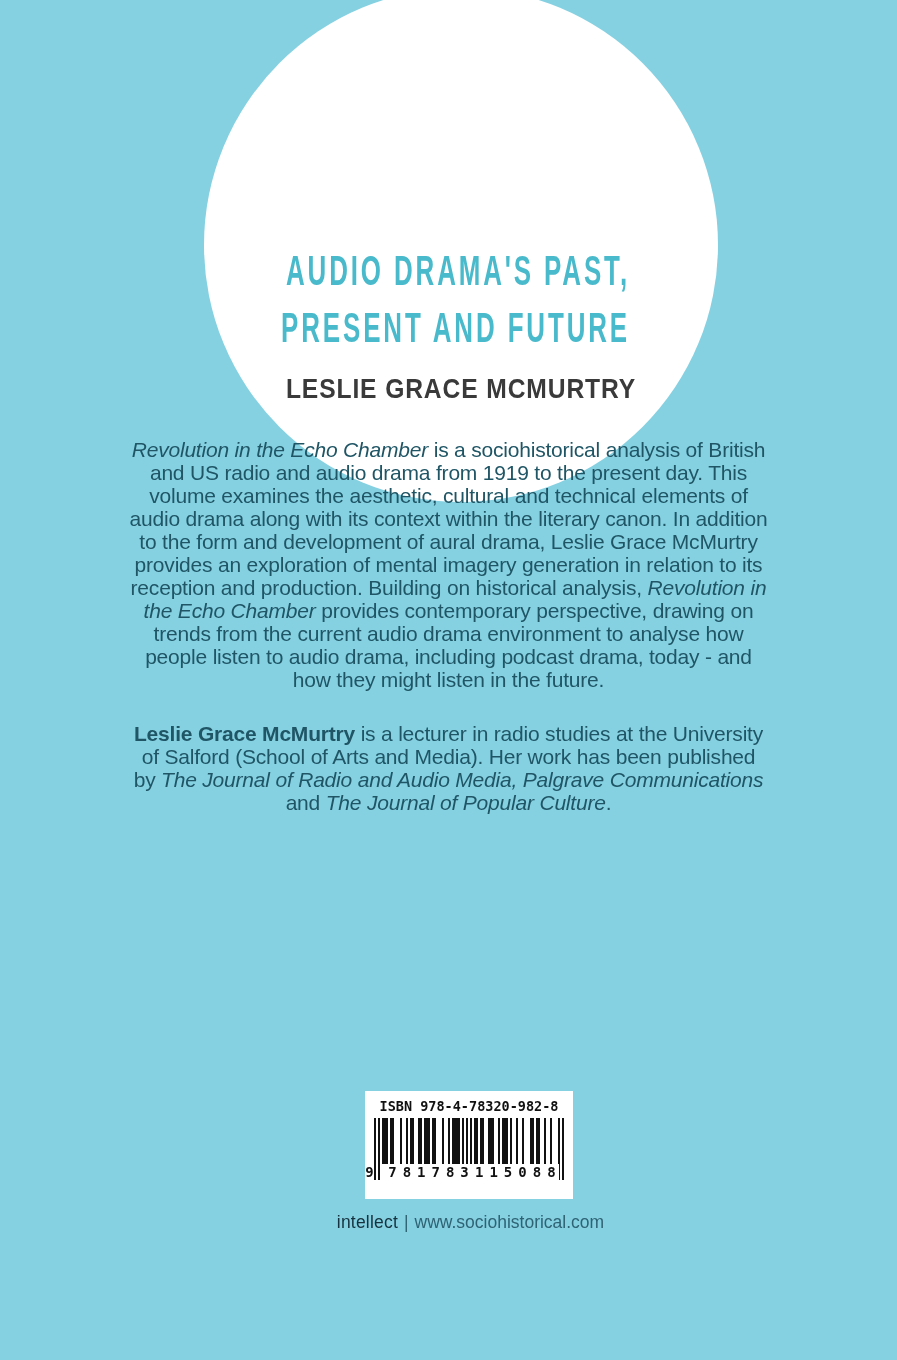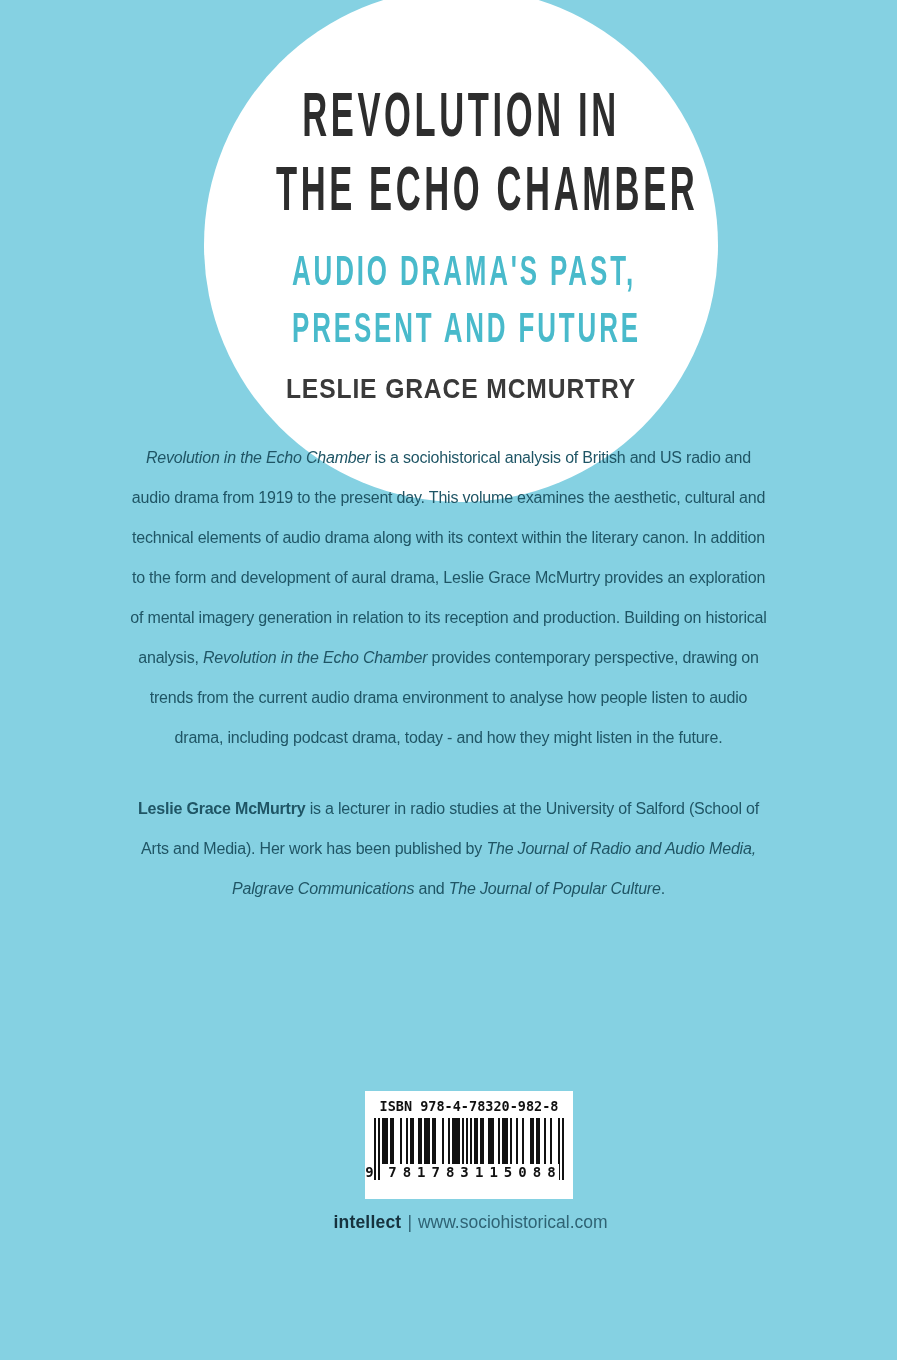--- a/index.html
+++ b/index.html
@@ -38,24 +38,24 @@
     color: var(--title, #2d2d2d);
     transform: scale(0.72, 1.3);
     transform-origin: center top;
     height: 74px;
     line-height: 58px;
     white-space: nowrap;
   }
 
   .subtitle-block {
     position: absolute;
-    left: 220px;
+    left: 188px;
     top: 244px;
     width: 514px;
-    text-align: left;
+    text-align: right;
   }
   .subtitle-line {
     display: block;
     font-size: 36px;
     font-weight: 700;
     letter-spacing: 4px;
     color: var(--subtitle, #49bacb);
     transform: scale(0.72, 1.18);
     transform-origin: center top;
     height: 57px;
@@ -81,22 +81,22 @@
   .text-block {
     position: absolute;
     left: 128px;
     top: 438px;
     width: 641px;
     text-align: center;
     color: var(--body, #1f5565);
   }
   .text-block p {
     margin: 0 0 31px 0;
-    font-size: 16px;
-    line-height: 40px;
+    font-size: 21px;
+    line-height: 23px;
     letter-spacing: -0.2px;
   }
   .seg-regular { font-style: normal; font-weight: 400; }
   .seg-italic  { font-style: italic; font-weight: 400; }
   .seg-bold    { font-style: normal; font-weight: 700; }
 
   .barcode-box {
     position: absolute;
     left: 365px;
     top: 1091px;
@@ -151,38 +151,34 @@
     position: absolute;
     left: 0;
     top: 1212px;
     width: 897px;
     text-align: center;
     font-size: 17.5px;
     transform: translateX(22px);
     color: var(--url, #2f6374);
   }
   .publisher-name {
-    font-weight: 700;
+    font-weight: 400;
     color: var(--pub, #16323e);
     letter-spacing: 0.2px;
     margin-top: 40px;
   }
   .publisher-sep { padding: 0 6px; color: var(--url, #2f6374); }
 </style>
 </head>
 <body>
 
 <div class="page">
 
   <div class="circle"></div>
 
-  <div class="title-block">
-    <span class="title-line">REVOLUTION IN</span>
-    <span class="title-line">THE ECHO CHAMBER</span>
-  </div>
 
   <div class="subtitle-block">
     <span class="subtitle-line">AUDIO DRAMA'S PAST,</span>
     <span class="subtitle-line">PRESENT AND FUTURE</span>
   </div>
 
   <div class="author-line">LESLIE GRACE MCMURTRY</div>
 
   <div class="text-block">
     <p><span class="seg-italic">Revolution in the Echo Chamber</span><span class="seg-regular"> is a sociohistorical analysis of British and US radio and audio drama from 1919 to the present day. This volume examines the aesthetic, cultural and technical elements of audio drama along with its context within the literary canon. In addition to the form and development of aural drama, Leslie Grace McMurtry provides an exploration of mental imagery generation in relation to its reception and production. Building on historical analysis, </span><span class="seg-italic">Revolution in the Echo Chamber</span><span class="seg-regular"> provides contemporary perspective, drawing on trends from the current audio drama environment to analyse how people listen to audio drama, including podcast drama, today - and how they might listen in the future.</span></p>

